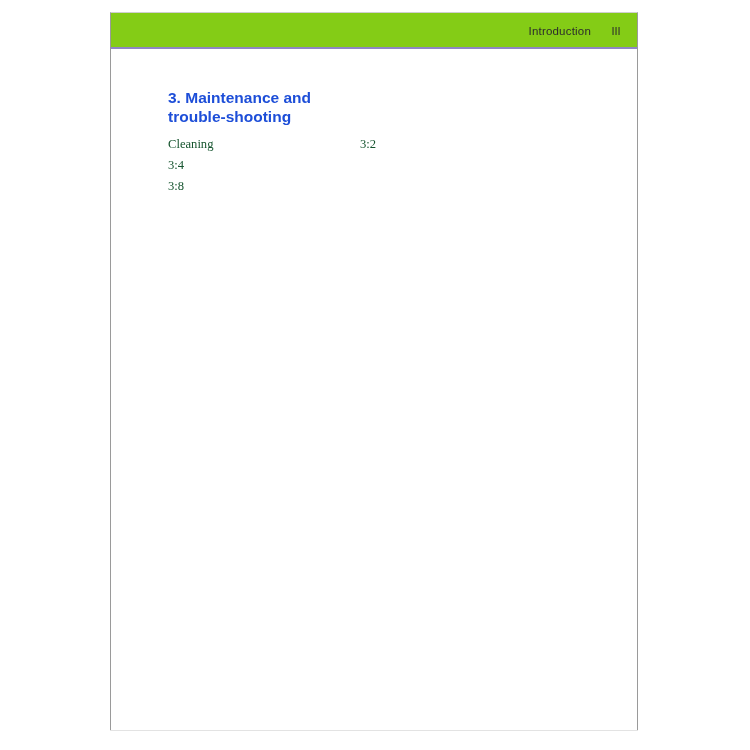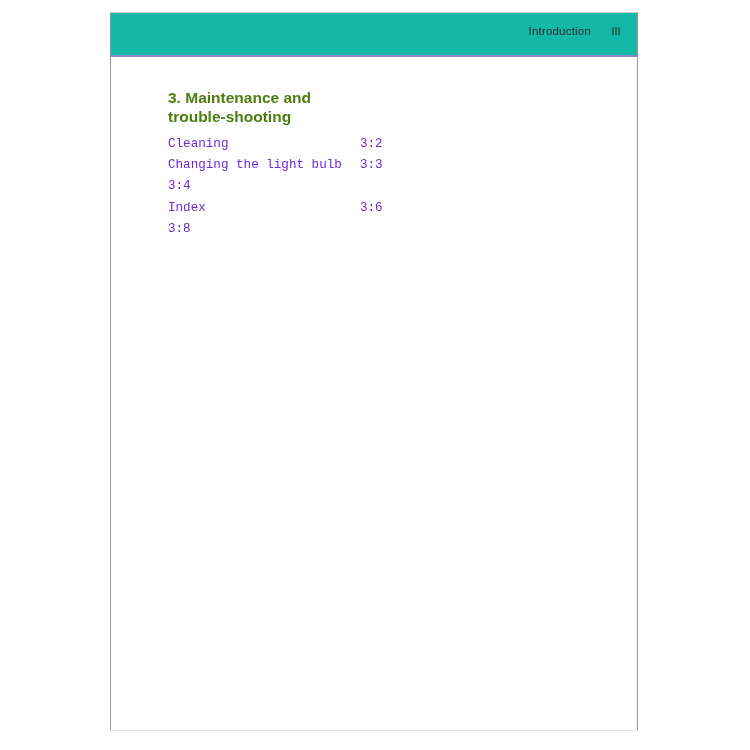--- a/index.html
+++ b/index.html
@@ -29,22 +29,22 @@
     border-left: 1px solid #9a9a9a;
     border-right: 1px solid #9a9a9a;
     border-top: 1px solid #cfcfcf;
     box-sizing: border-box;
   }
   .header-band {
     position: absolute;
     left: 0;
     top: 0;
     width: 100%;
-    height: 44px;
-    background: #14b8a6;
+    height: 36px;
+    background: #84cc16;
     box-sizing: border-box;
     border-bottom: 2px solid #8f86c4;
   }
   .header-inner {
     position: absolute;
     right: 0;
     top: 0;
     height: 36px;
     display: flex;
     align-items: center;
@@ -68,36 +68,36 @@
   .content {
     position: absolute;
     left: 57px;
     top: 76px;
     width: 400px;
   }
   .section-title {
     font-family: "Liberation Sans", sans-serif;
     font-weight: bold;
     font-size: 15.5px;
-    color: #4d7c0f;
+    color: #1d4ed8;
     line-height: 1.22;
     margin: 0 0 9px 0;
     max-width: 180px;
   }
   .toc-list {
     margin: 0;
     padding: 0;
     list-style: none;
   }
   .toc-row {
     display: flex;
     align-items: baseline;
-    font-family: Liberation Mono, monospace;
+    font-family: Liberation Serif, serif;
     font-size: 12.6px;
-    color: #6d28d9;
+    color: #14532d;
     line-height: 1.33;
     margin-bottom: 4.5px;
   }
   .toc-label {
     width: 192px;
     flex: 0 0 192px;
   }
   .toc-page {
     flex: 0 0 auto;
   }
@@ -125,29 +125,21 @@
 
     <div class="content">
       <h2 class="section-title">3. Maintenance and trouble-shooting</h2>
 
       <ul class="toc-list">
         <li class="toc-row">
           <span class="toc-label">Cleaning</span>
           <span class="toc-page">3:2</span>
         </li>
         <li class="toc-row">
-          <span class="toc-label">Changing the light bulb</span>
-          <span class="toc-page">3:3</span>
-        </li>
-        <li class="toc-row">
           <span class="toc-page">3:4</span>
-        </li>
-        <li class="toc-row">
-          <span class="toc-label">Index</span>
-          <span class="toc-page">3:6</span>
         </li>
         <li class="toc-row">
           <span class="toc-page">3:8</span>
         </li>
       </ul>
     </div>
 
   </div>
   <div class="page-shadow-bottom"></div>
 </div>

